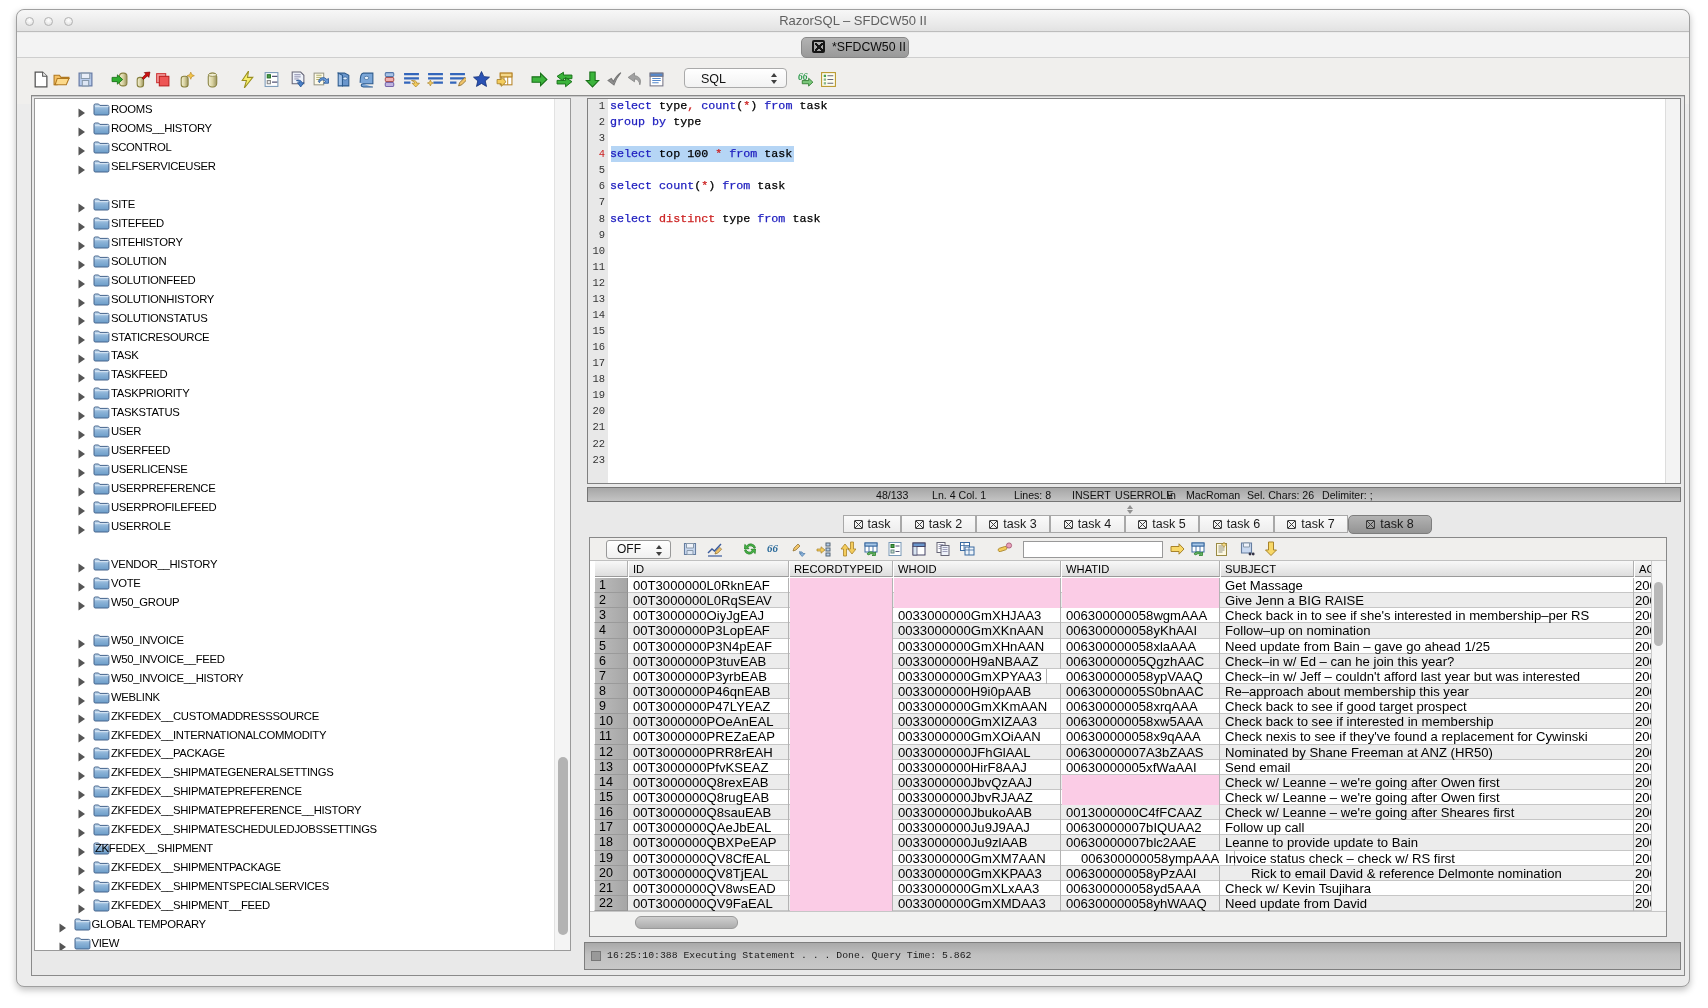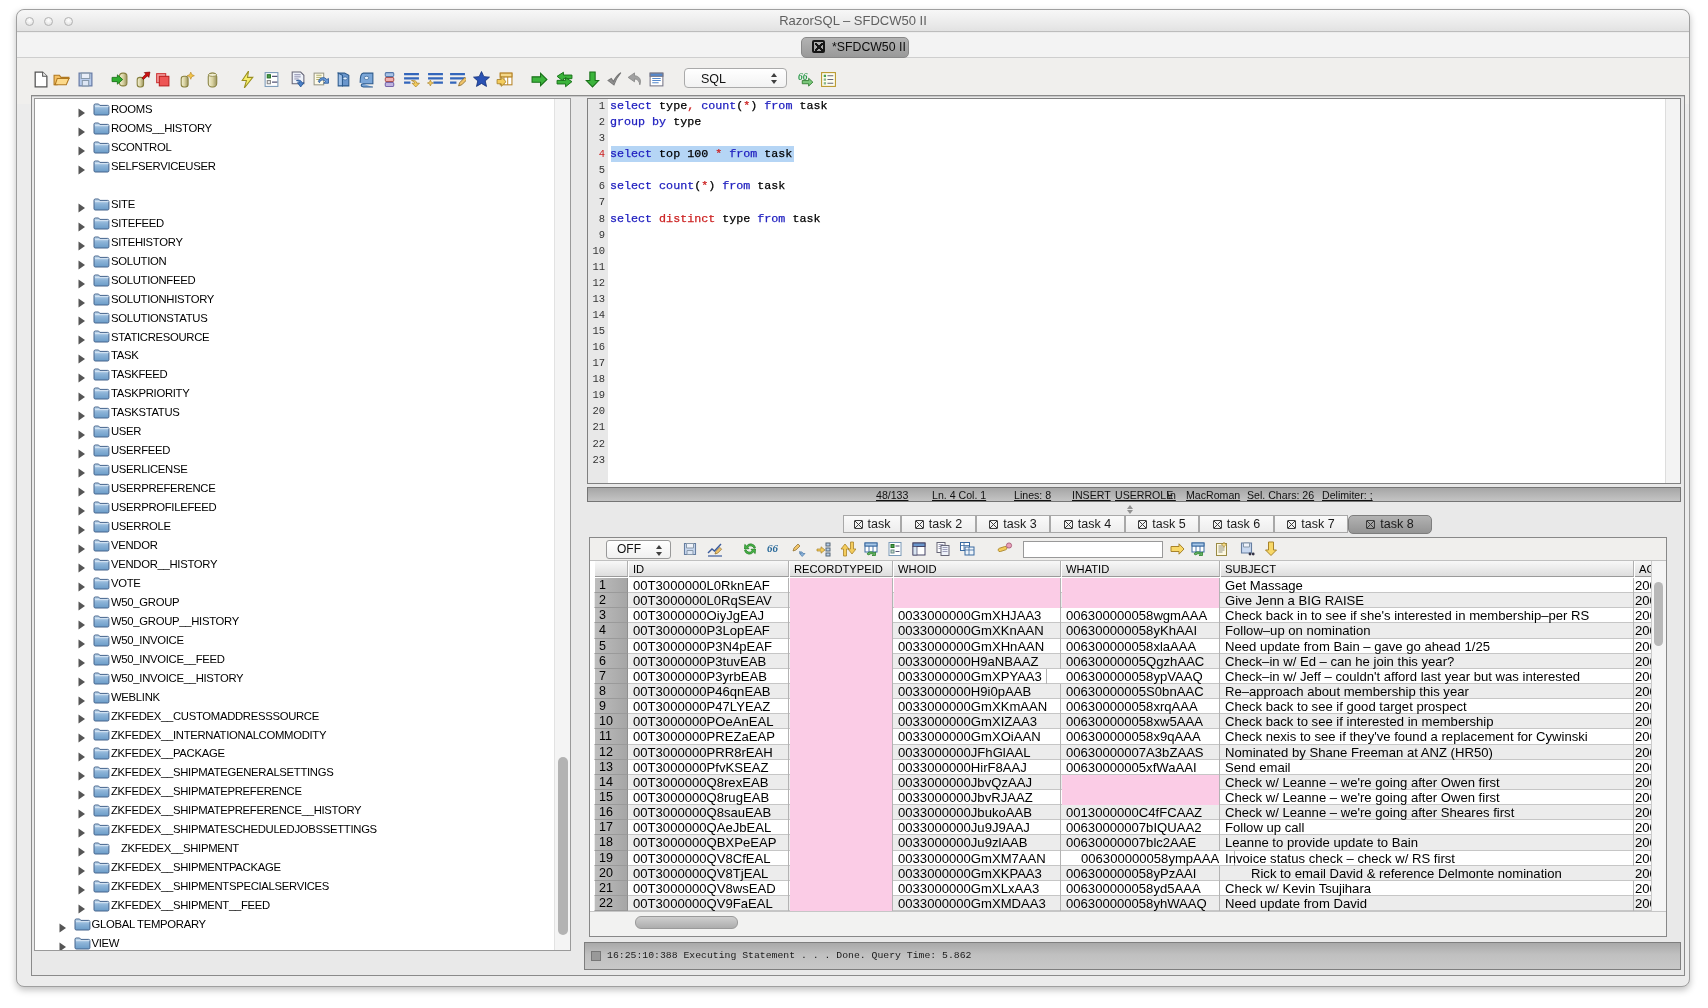--- a/index.html
+++ b/index.html
@@ -51,21 +51,21 @@
 .cline { position:absolute; left:22px; height:16px; font-family:"Liberation Mono",monospace;
   font-size:11.7px; line-height:16px; white-space:pre; color:#000;
   -webkit-text-stroke:0.25px currentColor; }
 .cline .sel { position:absolute; left:1px; top:0px; width:183px; height:16.2px; background:#b5d5f5; }
 .ctxt { position:relative; }
 .k { color:#2121c0; }
 .r { color:#cc2222; }
 #edstatus { position:absolute; left:555px; top:391px; width:1094px; height:15px;
   background:linear-gradient(#a6a6a6,#c4c4c4); border:1px solid #757575;
   font-size:10.6px; color:#111; line-height:13px; white-space:pre; }
-#edstatus span { position:absolute; top:1px;text-decoration:underline; }
+#edstatus span { position:absolute; top:1px; }
 .ttab { position:absolute; top:419px; height:18px; background:linear-gradient(#fafafa,#ededed);
   border:1px solid #a8a8a8; margin-left:-1px; font-size:12.5px; color:#1a1a1a;
   text-align:center; line-height:16px; white-space:pre; }
 .xb { display:inline-block; width:9px; height:9px; border:1px solid #3c3c3c; border-radius:1px;
   background:linear-gradient(45deg,transparent 43%,#3c3c3c 43%,#3c3c3c 57%,transparent 57%),
     linear-gradient(135deg,transparent 43%,#3c3c3c 43%,#3c3c3c 57%,transparent 57%);
   background-size:7px 7px; background-position:center; background-repeat:no-repeat;
   vertical-align:-1px; margin-right:5px; }
 .tri { position:absolute; width:0; height:0; border-left:3.2px solid transparent;
   border-right:3.2px solid transparent; }
@@ -536,29 +536,20 @@
         </div>
 <div class="trow" style="top:417.9px">
           <span class="tarw" style="left:42px"><svg width="9" height="10" viewBox="0 0 9 10">
               <path d="M1.5 0.5L8 5l-6.5 4.5z" fill="#555"></path>
             </svg></span>
           <span class="tfld" style="left:58px"><svg width="17" height="14" viewBox="0 0 17 14">
               <use href="#fsym"></use>
             </svg></span>
           <span class="ttxt" style="left:76px">USERROLE</span>
         </div>
-<div class="trow" style="top:436.8px">
-          <span class="tarw" style="left:42px"><svg width="9" height="10" viewBox="0 0 9 10">
-              <path d="M1.5 0.5L8 5l-6.5 4.5z" fill="#555"></path>
-            </svg></span>
-          <span class="tfld" style="left:58px"><svg width="17" height="14" viewBox="0 0 17 14">
-              <use href="#fsym"></use>
-            </svg></span>
-          <span class="ttxt" style="left:76px">VENDOR</span>
-        </div>
 <div class="trow" style="top:455.8px">
           <span class="tarw" style="left:42px"><svg width="9" height="10" viewBox="0 0 9 10">
               <path d="M1.5 0.5L8 5l-6.5 4.5z" fill="#555"></path>
             </svg></span>
           <span class="tfld" style="left:58px"><svg width="17" height="14" viewBox="0 0 17 14">
               <use href="#fsym"></use>
             </svg></span>
           <span class="ttxt" style="left:76px">VENDOR__HISTORY</span>
         </div>
 <div class="trow" style="top:474.7px">
@@ -572,29 +563,20 @@
         </div>
 <div class="trow" style="top:493.7px">
           <span class="tarw" style="left:42px"><svg width="9" height="10" viewBox="0 0 9 10">
               <path d="M1.5 0.5L8 5l-6.5 4.5z" fill="#555"></path>
             </svg></span>
           <span class="tfld" style="left:58px"><svg width="17" height="14" viewBox="0 0 17 14">
               <use href="#fsym"></use>
             </svg></span>
           <span class="ttxt" style="left:76px">W50_GROUP</span>
         </div>
-<div class="trow" style="top:512.6px">
-          <span class="tarw" style="left:42px"><svg width="9" height="10" viewBox="0 0 9 10">
-              <path d="M1.5 0.5L8 5l-6.5 4.5z" fill="#555"></path>
-            </svg></span>
-          <span class="tfld" style="left:58px"><svg width="17" height="14" viewBox="0 0 17 14">
-              <use href="#fsym"></use>
-            </svg></span>
-          <span class="ttxt" style="left:76px">W50_GROUP__HISTORY</span>
-        </div>
 <div class="trow" style="top:531.6px">
           <span class="tarw" style="left:42px"><svg width="9" height="10" viewBox="0 0 9 10">
               <path d="M1.5 0.5L8 5l-6.5 4.5z" fill="#555"></path>
             </svg></span>
           <span class="tfld" style="left:58px"><svg width="17" height="14" viewBox="0 0 17 14">
               <use href="#fsym"></use>
             </svg></span>
           <span class="ttxt" style="left:76px">W50_INVOICE</span>
         </div>
 <div class="trow" style="top:550.5px">
@@ -687,21 +669,21 @@
             </svg></span>
           <span class="ttxt" style="left:76px">ZKFEDEX__SHIPMATESCHEDULEDJOBSSETTINGS</span>
         </div>
 <div class="trow" style="top:740.1px">
           <span class="tarw" style="left:42px"><svg width="9" height="10" viewBox="0 0 9 10">
               <path d="M1.5 0.5L8 5l-6.5 4.5z" fill="#555"></path>
             </svg></span>
           <span class="tfld" style="left:58px"><svg width="17" height="14" viewBox="0 0 17 14">
               <use href="#fsym"></use>
             </svg></span>
-          <span class="ttxt" style="left:86px">ZKFEDEX__SHIPMENT</span>
+          <span class="ttxt" style="left:60px">ZKFEDEX__SHIPMENT</span>
         </div>
 <div class="trow" style="top:759.0px">
           <span class="tarw" style="left:42px"><svg width="9" height="10" viewBox="0 0 9 10">
               <path d="M1.5 0.5L8 5l-6.5 4.5z" fill="#555"></path>
             </svg></span>
           <span class="tfld" style="left:58px"><svg width="17" height="14" viewBox="0 0 17 14">
               <use href="#fsym"></use>
             </svg></span>
           <span class="ttxt" style="left:76px">ZKFEDEX__SHIPMENTPACKAGE</span>
         </div>

